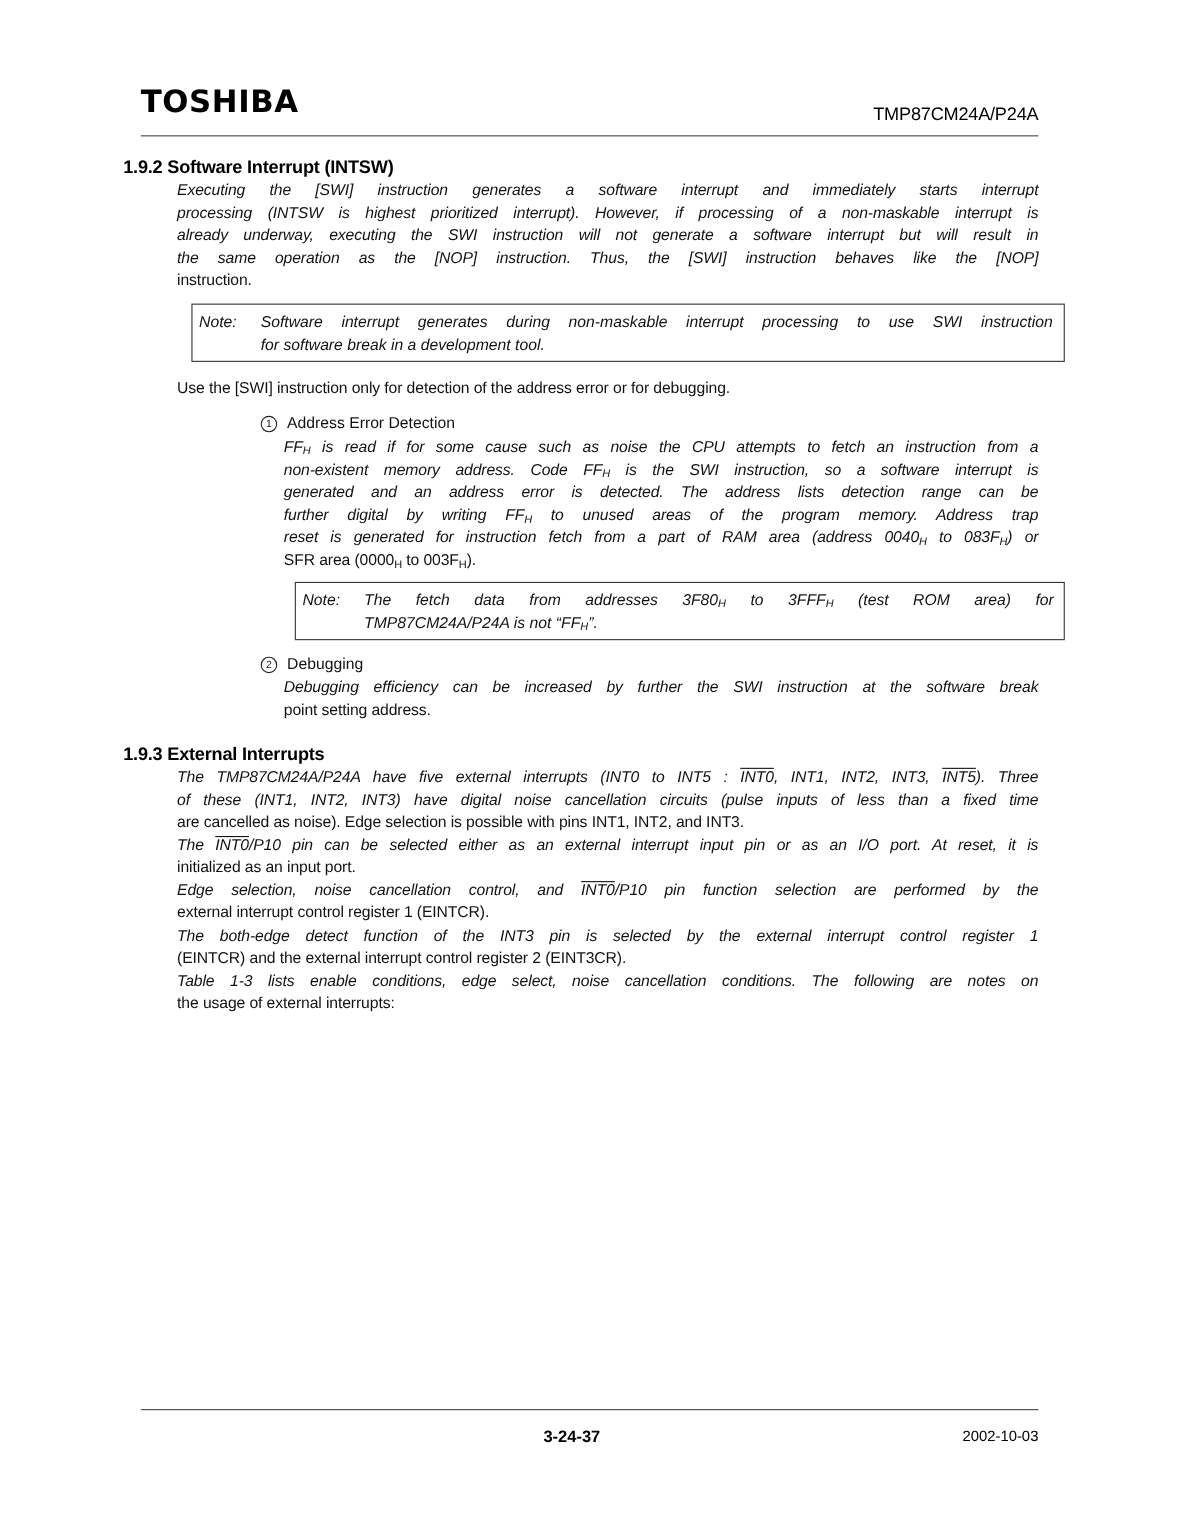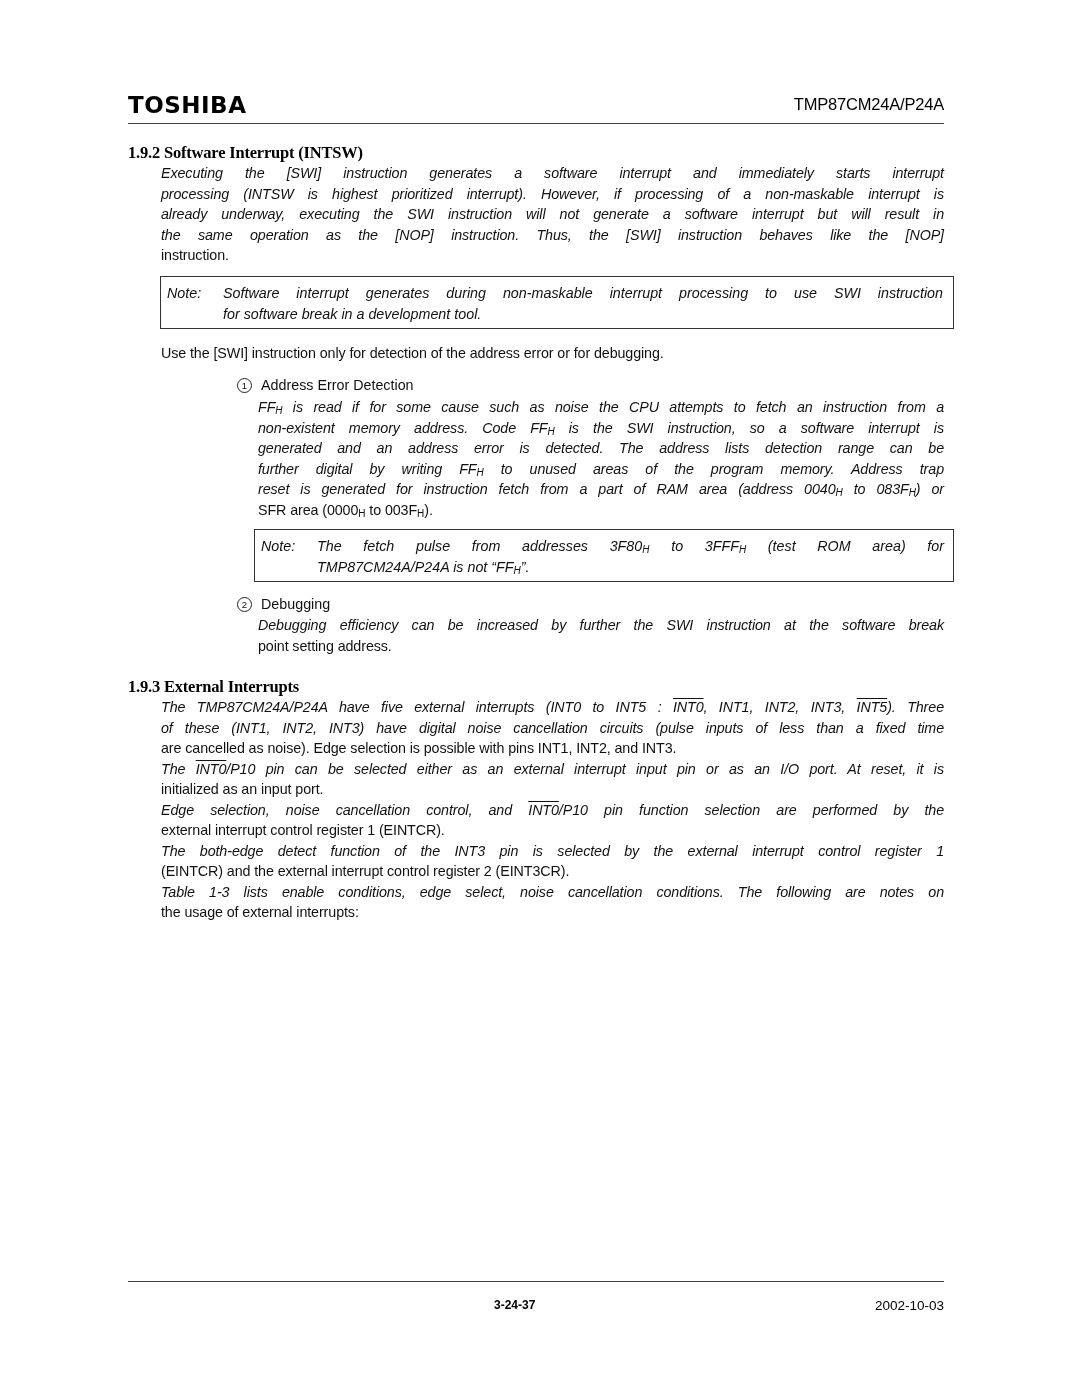--- a/index.html
+++ b/index.html
@@ -3,48 +3,48 @@
 <meta charset="utf-8">
 <style>
   html, body { margin: 0; padding: 0; background: #ffffff; }
   body {
     width: 1080px; height: 1397px; position: relative; overflow: hidden;
     font-family: "Liberation Sans", sans-serif; color: #111;
   }
   .page { position: absolute; left: 0; top: 0; width: 1080px; height: 1397px; }
 
   .header-logo {
-    position: absolute; left: 128px; top: 92px;
-    font-family: "DejaVu Sans", sans-serif; font-weight: bold; font-size: 23px;
+    position: absolute; left: 128px; top: 76px;
+    font-family: "DejaVu Sans", sans-serif; font-weight: bold; font-size: 28px;
     letter-spacing: 0.5px; color: #000;
   }
   .header-part {
     position: absolute; right: 136px; top: 95px;
     font-size: 16.5px; color: #000; letter-spacing: -0.2px;
   }
   .header-rule {
     position: absolute; left: 128px; top: 123px; width: 816px; height: 0;
     border-top: 1.5px solid #444;
   }
 
   .section-title {
-    position: absolute; left: 128px;
-    font-size: 16.5px; font-weight: bold; color: #000; letter-spacing: -0.2px; font-family: Liberation Serif, serif;
+    position: absolute; left: 112px;
+    font-size: 16.5px; font-weight: bold; color: #000; letter-spacing: -0.2px;
   }
 
   .para {
     position: absolute; font-size: 14.3px; line-height: 20.5px; color: #111;
     text-align: justify; letter-spacing: -0.1px;
   }
   .para .line { display: block; white-space: nowrap; }
   .para .line.j { text-align: justify; text-align-last: justify; font-style: italic; }
 
   .note-box {
     position: absolute; border: 1px solid #333; font-style: italic;
-    font-size: 14.3px; line-height: 20.5px; color: #111;
+    font-size: 14.3px; line-height: 20.5px; color: #111; margin-left: 14px;
   }
   .note-box .note-label { position: absolute; left: 6px; top: 6px; }
   .note-box .note-text { position: absolute; top: 6px; }
   .note-box .line { display: block; white-space: nowrap; }
   .note-box .line.j { text-align-last: justify; text-align: justify; }
 
   sub { font-size: 10px; vertical-align: -2px; line-height: 0; }
   .ovl { text-decoration: overline; }
 
   .item-head { position: absolute; font-size: 14.3px; color: #111; }
@@ -52,21 +52,21 @@
     display: inline-block; width: 13px; height: 13px; border: 1px solid #222;
     border-radius: 50%; font-size: 9.5px; line-height: 13px; text-align: center;
     margin-right: 9px; vertical-align: 1px;
   }
 
   .footer-rule {
     position: absolute; left: 128px; top: 1281px; width: 816px; height: 0;
     border-top: 1.5px solid #444;
   }
   .footer-page {
-    position: absolute; left: 494px; top: 1298px; font-size: 12px; font-weight: bold; color: #000;
+    position: absolute; left: 494px; top: 1298px; font-size: 15px; font-weight: bold; color: #000;
   }
   .footer-date {
     position: absolute; right: 136px; top: 1298px; font-size: 13.5px; font-weight: normal; color: #000;
   }
 </style>
 </head>
 <body>
 
 <div class="page">
 
@@ -105,21 +105,21 @@
     <span class="line j"><span>non-existent memory address.  Code FF</span><sub>H</sub><span> is the SWI instruction, so a software interrupt is</span></span>
     <span class="line j"><span>generated and an address error is detected.  The address lists detection range can be</span></span>
     <span class="line j"><span>further digital by writing FF</span><sub>H</sub><span> to unused areas of the program memory. Address trap</span></span>
     <span class="line j"><span>reset is generated for instruction fetch from a part of RAM area (address 0040</span><sub>H</sub><span> to 083F</span><sub>H</sub><span>) or</span></span>
     <span class="line"><span>SFR area (0000</span><sub>H</sub><span> to 003F</span><sub>H</sub><span>).</span></span>
   </div>
 
   <div class="note-box" style="left:254px; top:529px; width:698px; height:51px;">
     <span class="note-label">Note:</span>
     <div class="note-text" style="left:62px; width:627px;">
-      <span class="line j"><span>The fetch pulse from addresses 3F80</span><sub>H</sub><span> to 3FFF</span><sub>H</sub><span> (test ROM area) for</span></span>
+      <span class="line j"><span>The fetch data from addresses 3F80</span><sub>H</sub><span> to 3FFF</span><sub>H</sub><span> (test ROM area) for</span></span>
       <span class="line"><span>TMP87CM24A/P24A is not “FF</span><sub>H</sub><span>”.</span></span>
     </div>
   </div>
 
   <div class="item-head" style="left:237px; top:596px;">
     <span class="marker">2</span><span>Debugging</span>
   </div>
   <div class="para" style="left:258px; top:615px; width:686px;">
     <span class="line j">Debugging efficiency can be increased by further the SWI instruction at the software break</span>
     <span class="line">point setting address.</span>

